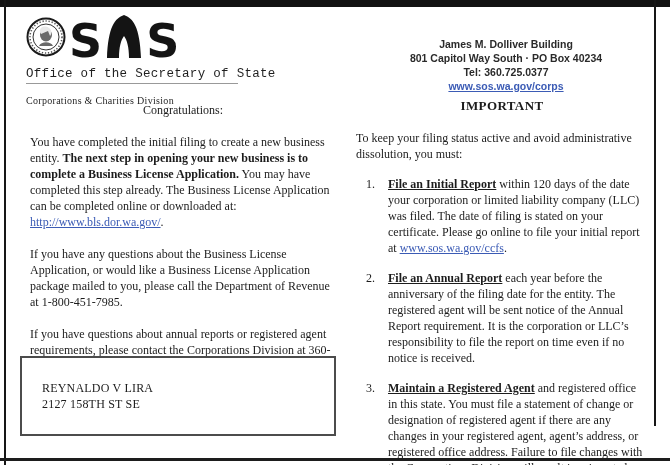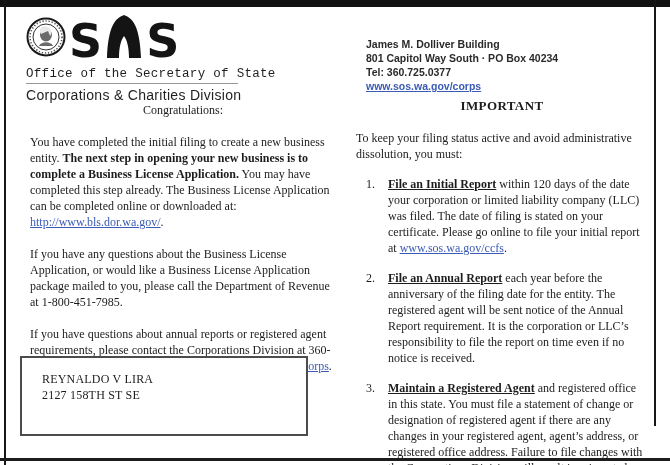--- a/index.html
+++ b/index.html
@@ -22,26 +22,26 @@
   .logo-row{display:flex;align-items:flex-end;height:46px;}
   .sos-letter{
     font-family:"DejaVu Sans", sans-serif;
     font-weight:bold;font-size:46px;line-height:44px;color:#141414;
     letter-spacing:-1px;
   }
   .seal{margin-right:3px;margin-bottom:2px;}
   .dome{margin:0 1px 0 2px;}
   .tagline1{margin-top:4px;font-family:Liberation Mono, monospace;font-size:12.5px;color:#1f1f1f;letter-spacing:0.3px;white-space:nowrap;}
   .tag-rule{margin-top:2px;width:212px;height:1px;background:#999;}
-  .tagline2{margin-top:3px;font-family:Liberation Sans, sans-serif;font-size:14px;color:#1f1f1f;letter-spacing:0.3px;white-space:nowrap;}
+  .tagline2{margin-top:11px;font-family:Liberation Serif, serif;font-size:10px;color:#1f1f1f;letter-spacing:0.3px;white-space:nowrap;}
 
   
   .hdr-address{
     position:absolute;right:24px;top:37px;width:280px;
-    text-align:left;
+    text-align:center;
     font-family:"Liberation Sans", sans-serif;
     font-size:10.5px;font-weight:bold;line-height:14px;color:#2a2a2a;
   }
   .link{color:#3b5bb5;text-decoration:underline;cursor:pointer;}
   .hdr-address .link{font-weight:bold;}
 
   
   .col-left{position:absolute;left:30px;top:102px;width:306px;font-size:12px;line-height:16px;}
   .col-right{position:absolute;left:356px;top:98px;width:292px;font-size:12px;line-height:16px;}
   .para{margin:0 0 16px 0;}
@@ -51,23 +51,23 @@
   .important{font-weight:bold;font-size:13px;text-align:center;letter-spacing:0.4px;margin:0 0 16px 0;}
   .intro{margin:0 0 14px 0;}
   .num-list{margin:0;padding:0;list-style:none;}
   .num-item{display:flex;margin:0 0 14px 0;}
   .num{width:22px;flex:0 0 22px;margin-left:10px;}
   .item-body{flex:1;}
   .item-lead{font-weight:bold;text-decoration:underline;}
 
   
   .recipient-box{
-    position:absolute;left:20px;top:356px;width:288px;height:80px;
+    position:absolute;left:20px;top:356px;width:316px;height:80px;
     border:2px solid #4c4c4c;background:#fff;
-    padding:13px 0 0 20px;box-sizing:border-box;
+    padding:22px 0 0 20px;box-sizing:border-box;
     font-size:12px;line-height:16px;letter-spacing:0.2px;
   }
 </style>
 </head>
 <body>
 
 <div class="canvas">
 
   <div class="border-top"></div>
   <div class="border-left"></div>

